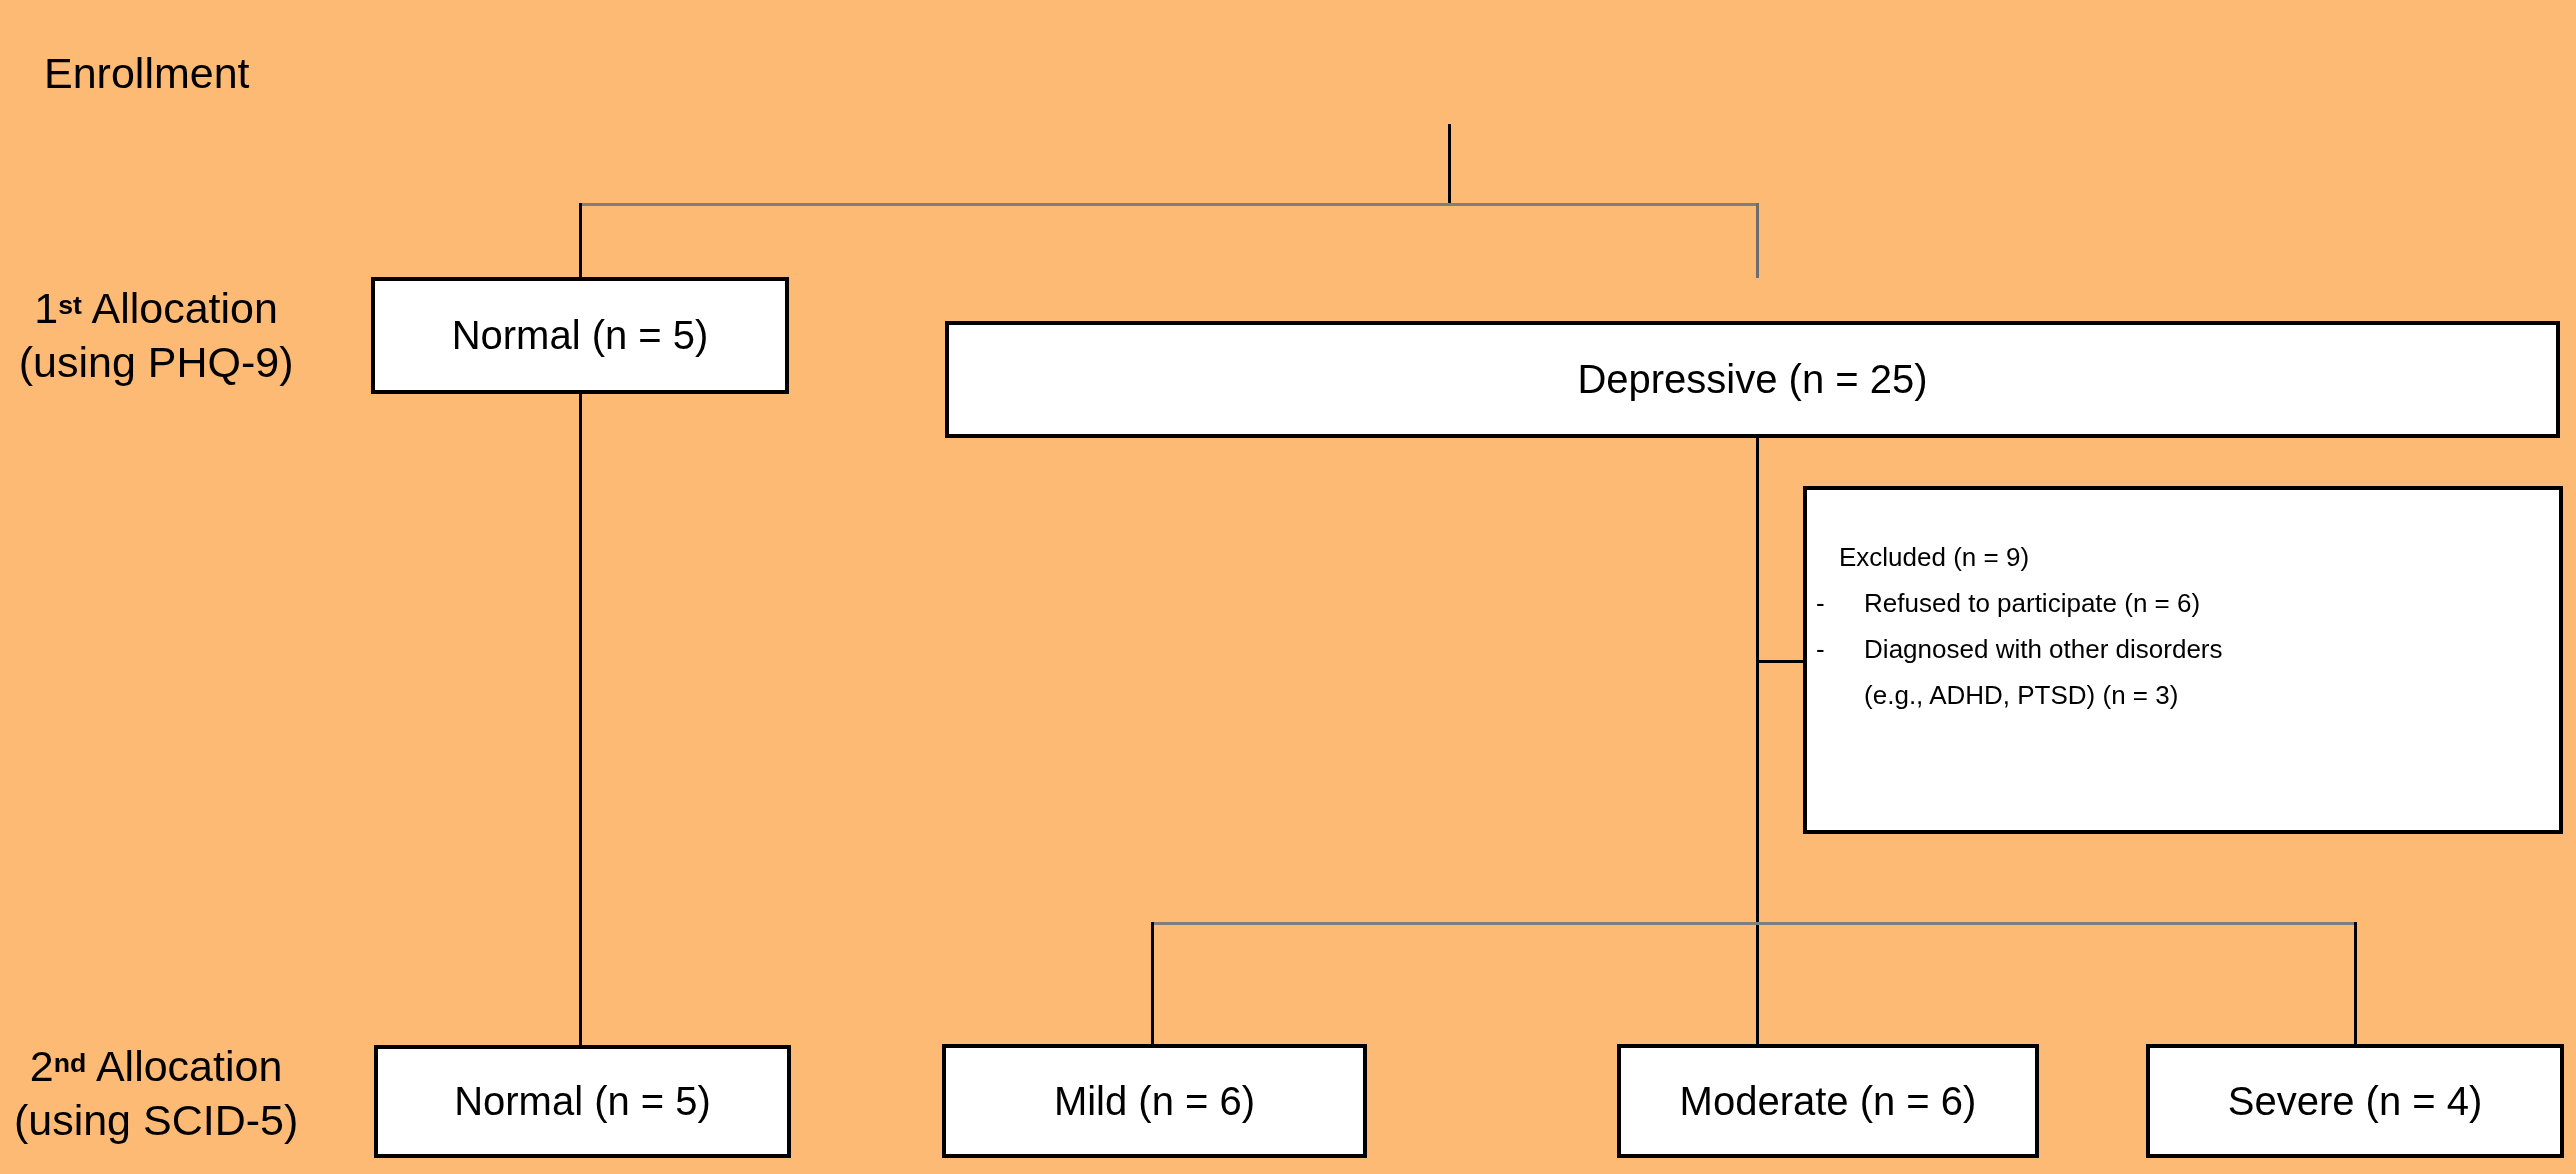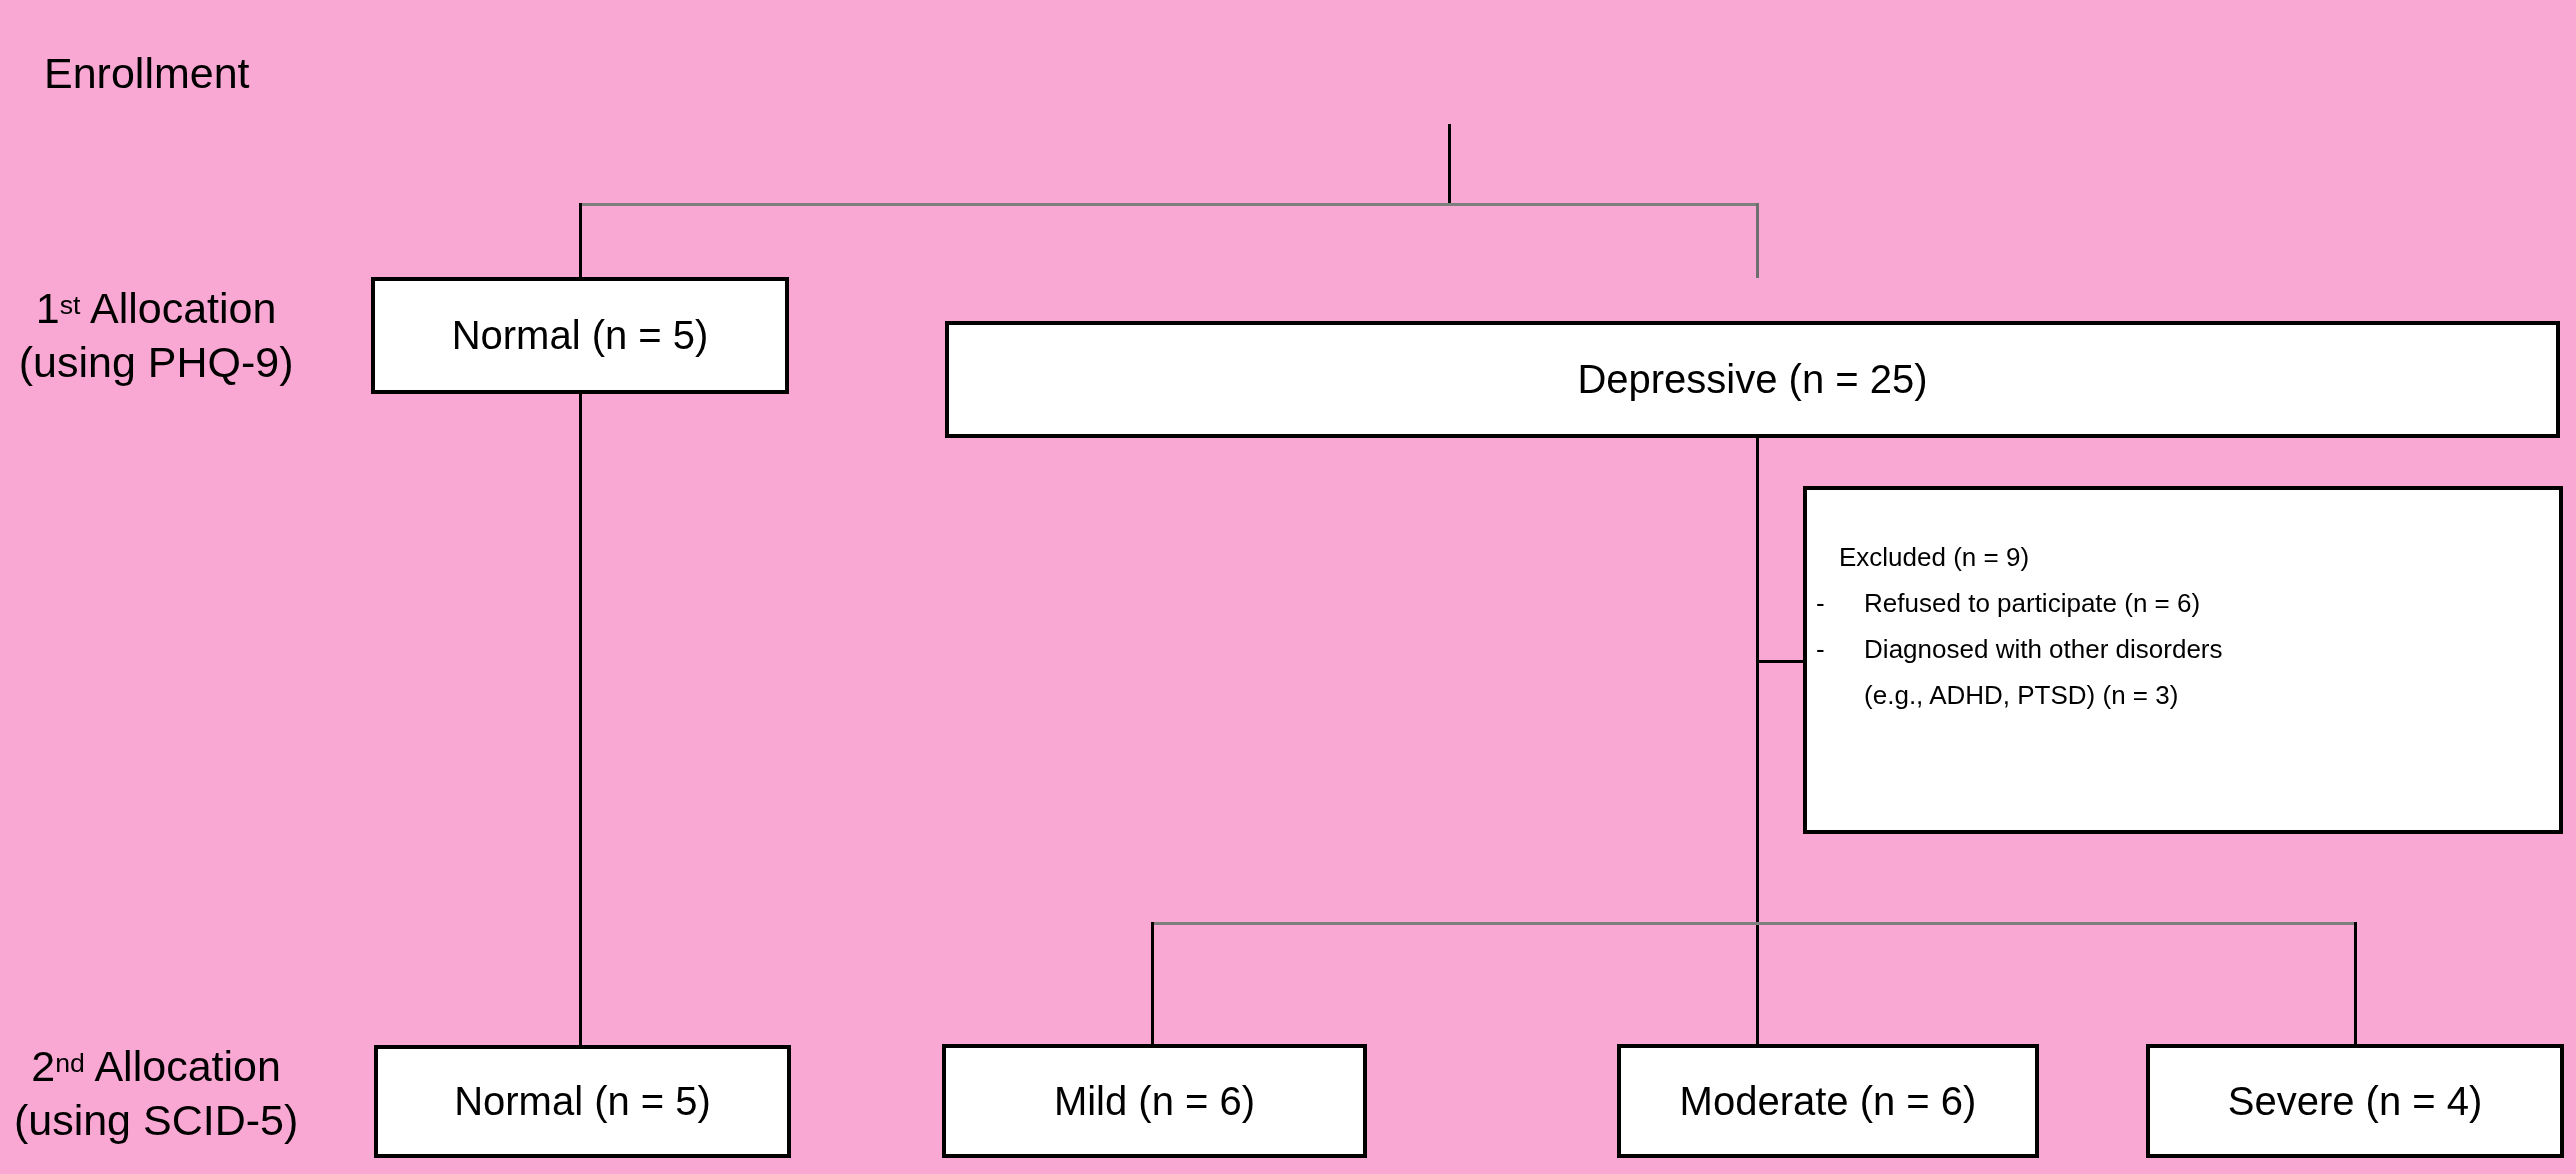--- a/index.html
+++ b/index.html
@@ -4,21 +4,21 @@
 <style>
   html, body {
     margin: 0;
     padding: 0;
     background: #ffffff;
   }
   #canvas {
     position: relative;
     width: 2576px;
     height: 1174px;
-    background: #f9a8d4;
+    background: #fdba74;
     font-family: "Liberation Sans", "DejaVu Sans", sans-serif;
     color: #000000;
     overflow: hidden;
   }
   .box {
     position: absolute;
     box-sizing: border-box;
     border: 4.6px solid #000000;
     background: #ffffff;
     display: flex;
@@ -43,20 +43,21 @@
     line-height: 1.25;
     text-align: center;
     white-space: nowrap;
   }
   .row-label.single {
     text-align: left;
   }
   sup.ord {
     font-size: 0.62em;
     vertical-align: 0.32em;
+    font-weight: bold;
   }
   
   .box.excluded {
     display: block;
     padding-top: 44px;
     padding-right: 15.2px;
     font-size: 26px;
     line-height: 1.77;
     white-space: normal;
   }

